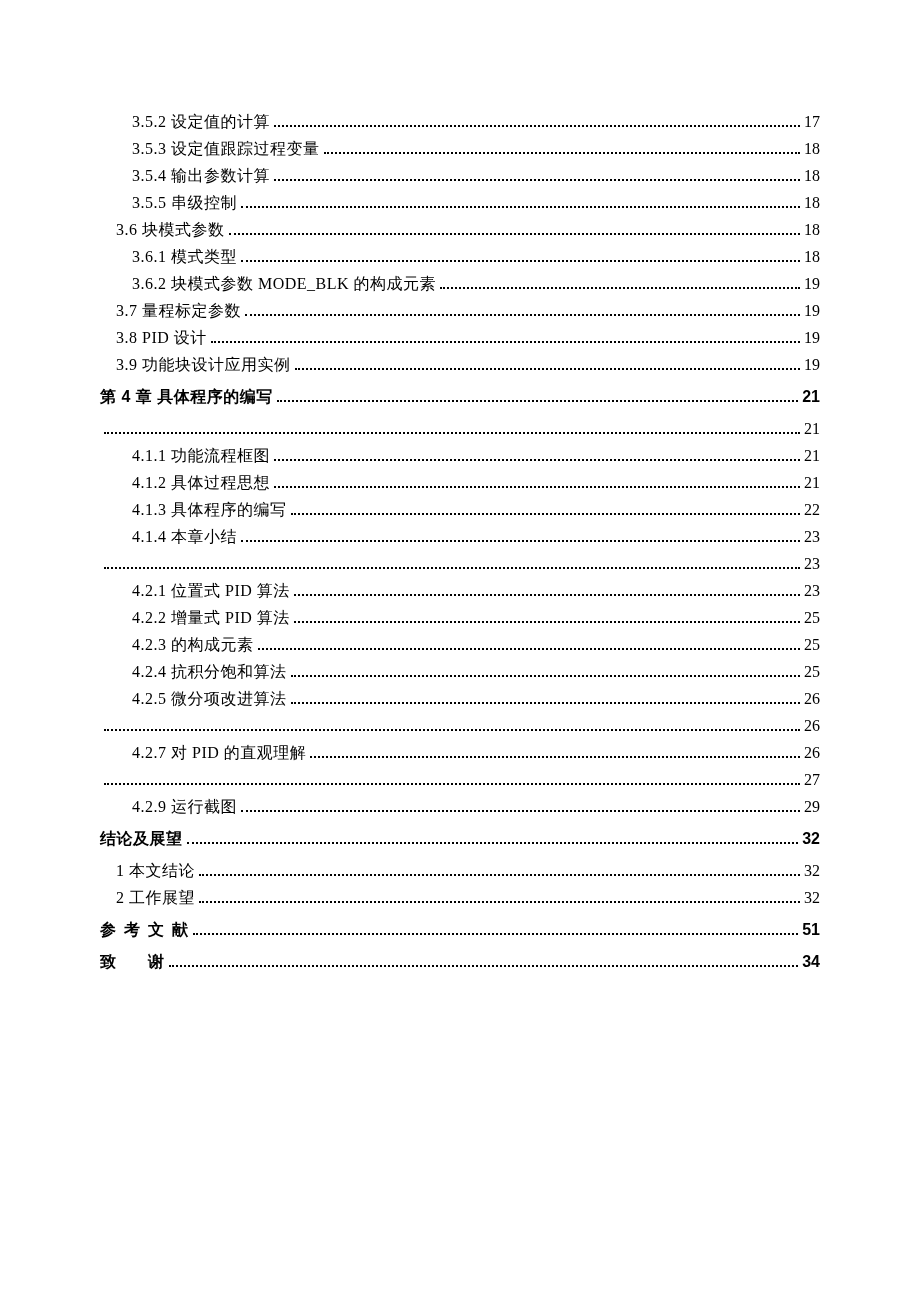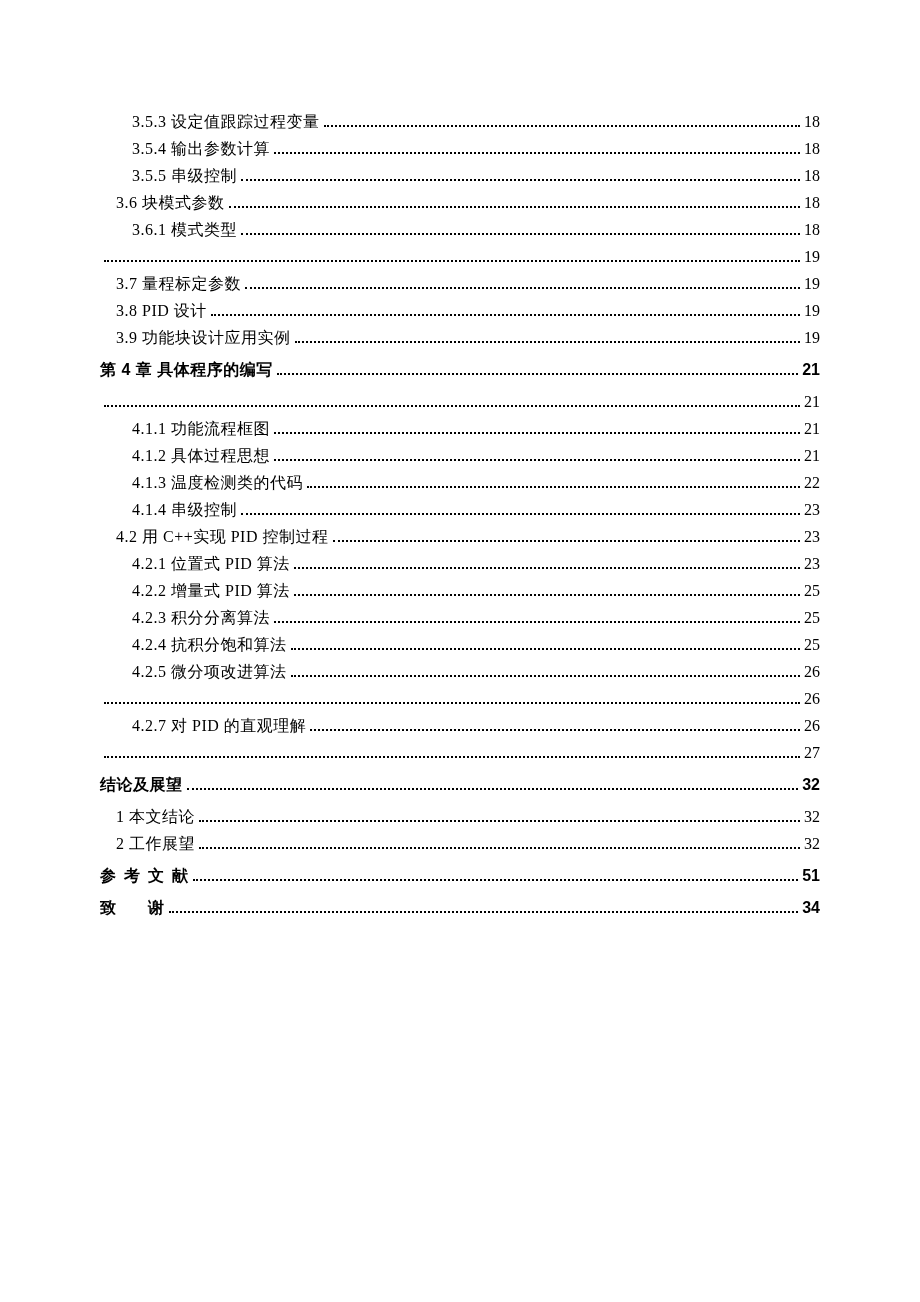--- a/index.html
+++ b/index.html
@@ -41,20 +41,25 @@
     .spaced-ref .toc-label { letter-spacing: 8px; }
     .spaced-ack .toc-label { letter-spacing: 32px; }
     .spaced-ack .toc-label .last { letter-spacing: 0.5px; }
     .spaced-ref .toc-label .last { letter-spacing: 0.5px; }
   </style>
 </head>
 <body>
 
 <div id="toc">
     <div class="toc-row ">
+      <span class="toc-label i2">3.5.2 设定值的计算</span>
+      <span class="toc-dots"></span>
+      <span class="toc-page">17</span>
+    </div>
+    <div class="toc-row ">
       <span class="toc-label i2">3.5.3 设定值跟踪过程变量</span>
       <span class="toc-dots"></span>
       <span class="toc-page">18</span>
     </div>
     <div class="toc-row ">
       <span class="toc-label i2">3.5.4 输出参数计算</span>
       <span class="toc-dots"></span>
       <span class="toc-page">18</span>
     </div>
     <div class="toc-row ">
@@ -66,20 +71,21 @@
       <span class="toc-label i1">3.6 块模式参数</span>
       <span class="toc-dots"></span>
       <span class="toc-page">18</span>
     </div>
     <div class="toc-row ">
       <span class="toc-label i2">3.6.1 模式类型</span>
       <span class="toc-dots"></span>
       <span class="toc-page">18</span>
     </div>
     <div class="toc-row ">
+      <span class="toc-label i2">3.6.2 块模式参数 MODE_BLK 的构成元素</span>
       <span class="toc-dots"></span>
       <span class="toc-page">19</span>
     </div>
     <div class="toc-row ">
       <span class="toc-label i1">3.7 量程标定参数</span>
       <span class="toc-dots"></span>
       <span class="toc-page">19</span>
     </div>
     <div class="toc-row ">
       <span class="toc-label i1">3.8 PID 设计</span>
@@ -104,46 +110,45 @@
       <span class="toc-label i2">4.1.1 功能流程框图</span>
       <span class="toc-dots"></span>
       <span class="toc-page">21</span>
     </div>
     <div class="toc-row ">
       <span class="toc-label i2">4.1.2 具体过程思想</span>
       <span class="toc-dots"></span>
       <span class="toc-page">21</span>
     </div>
     <div class="toc-row ">
-      <span class="toc-label i2">4.1.3 温度检测类的代码</span>
+      <span class="toc-label i2">4.1.3 具体程序的编写</span>
       <span class="toc-dots"></span>
       <span class="toc-page">22</span>
     </div>
     <div class="toc-row ">
-      <span class="toc-label i2">4.1.4 串级控制</span>
+      <span class="toc-label i2">4.1.4 本章小结</span>
       <span class="toc-dots"></span>
       <span class="toc-page">23</span>
     </div>
     <div class="toc-row ">
-      <span class="toc-label i1">4.2 用 C++实现 PID 控制过程</span>
       <span class="toc-dots"></span>
       <span class="toc-page">23</span>
     </div>
     <div class="toc-row ">
       <span class="toc-label i2">4.2.1 位置式 PID 算法</span>
       <span class="toc-dots"></span>
       <span class="toc-page">23</span>
     </div>
     <div class="toc-row ">
       <span class="toc-label i2">4.2.2 增量式 PID 算法</span>
       <span class="toc-dots"></span>
       <span class="toc-page">25</span>
     </div>
     <div class="toc-row ">
-      <span class="toc-label i2">4.2.3 积分分离算法</span>
+      <span class="toc-label i2">4.2.3 的构成元素</span>
       <span class="toc-dots"></span>
       <span class="toc-page">25</span>
     </div>
     <div class="toc-row ">
       <span class="toc-label i2">4.2.4 抗积分饱和算法</span>
       <span class="toc-dots"></span>
       <span class="toc-page">25</span>
     </div>
     <div class="toc-row ">
       <span class="toc-label i2">4.2.5 微分项改进算法</span>
@@ -155,20 +160,25 @@
       <span class="toc-page">26</span>
     </div>
     <div class="toc-row ">
       <span class="toc-label i2">4.2.7 对 PID 的直观理解</span>
       <span class="toc-dots"></span>
       <span class="toc-page">26</span>
     </div>
     <div class="toc-row ">
       <span class="toc-dots"></span>
       <span class="toc-page">27</span>
+    </div>
+    <div class="toc-row ">
+      <span class="toc-label i2">4.2.9 运行截图</span>
+      <span class="toc-dots"></span>
+      <span class="toc-page">29</span>
     </div>
     <div class="toc-row bold group-gap">
       <span class="toc-label i0">结论及展望</span>
       <span class="toc-dots"></span>
       <span class="toc-page">32</span>
     </div>
     <div class="toc-row group-gap">
       <span class="toc-label i1">1 本文结论</span>
       <span class="toc-dots"></span>
       <span class="toc-page">32</span>

